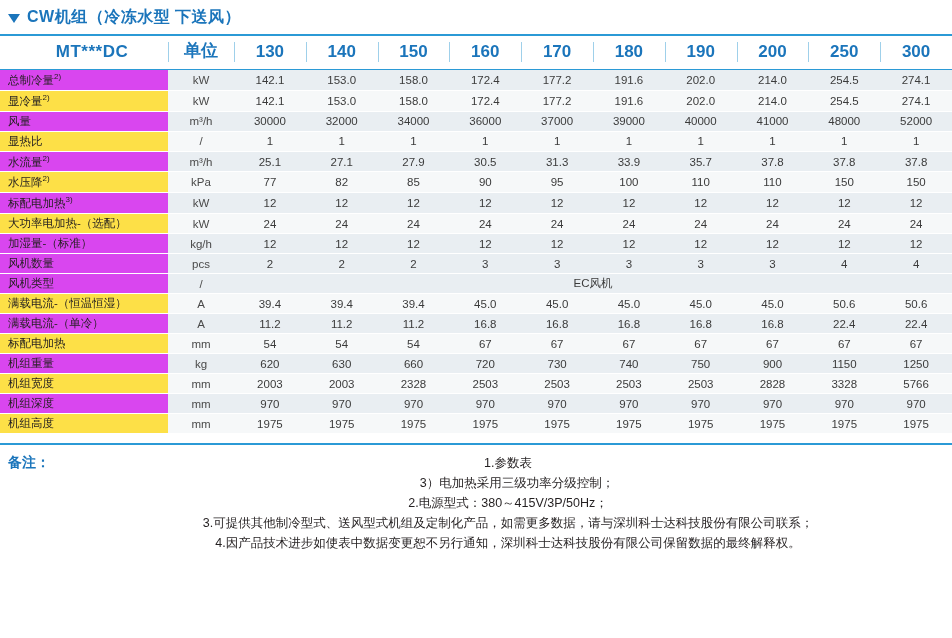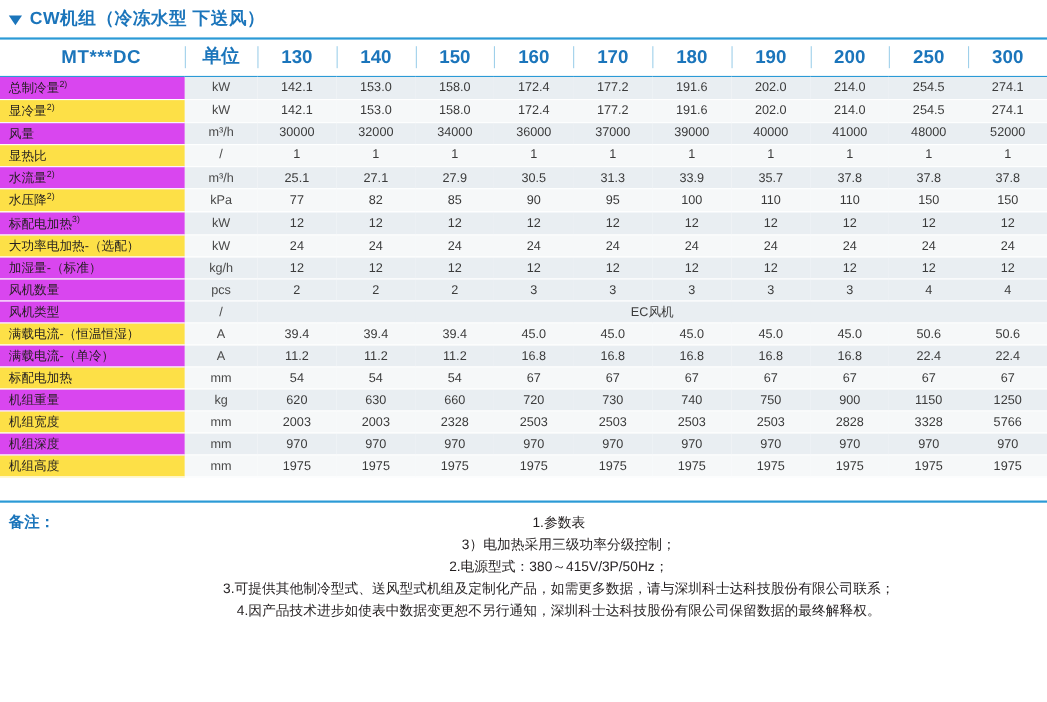--- a/index.html
+++ b/index.html
@@ -93,21 +93,21 @@
   }
   table.spec tbody tr.odd td { background: #e9eef2; }
   table.spec tbody tr.even td { background: #f6f8f9; }
   table.spec tbody tr.odd td.name { background: #d946ef; }
   table.spec tbody tr.even td.name { background: #fde047; }
   table.spec tbody td.unit { color: #4a4a4a; }
   sup { font-size: 8px; vertical-align: super; }
 
   
   .notes {
-    margin-top: 21px;
+    margin-top: 9px;
     border-top: 2px solid #2b9ad6;
     padding: 8px 8px 0 8px;
     display: flex;
     align-items: flex-start;
     font-size: 12.5px;
   }
   .notes-label {
     color: #1b75bb;
     font-weight: bold;
     font-size: 14px;

